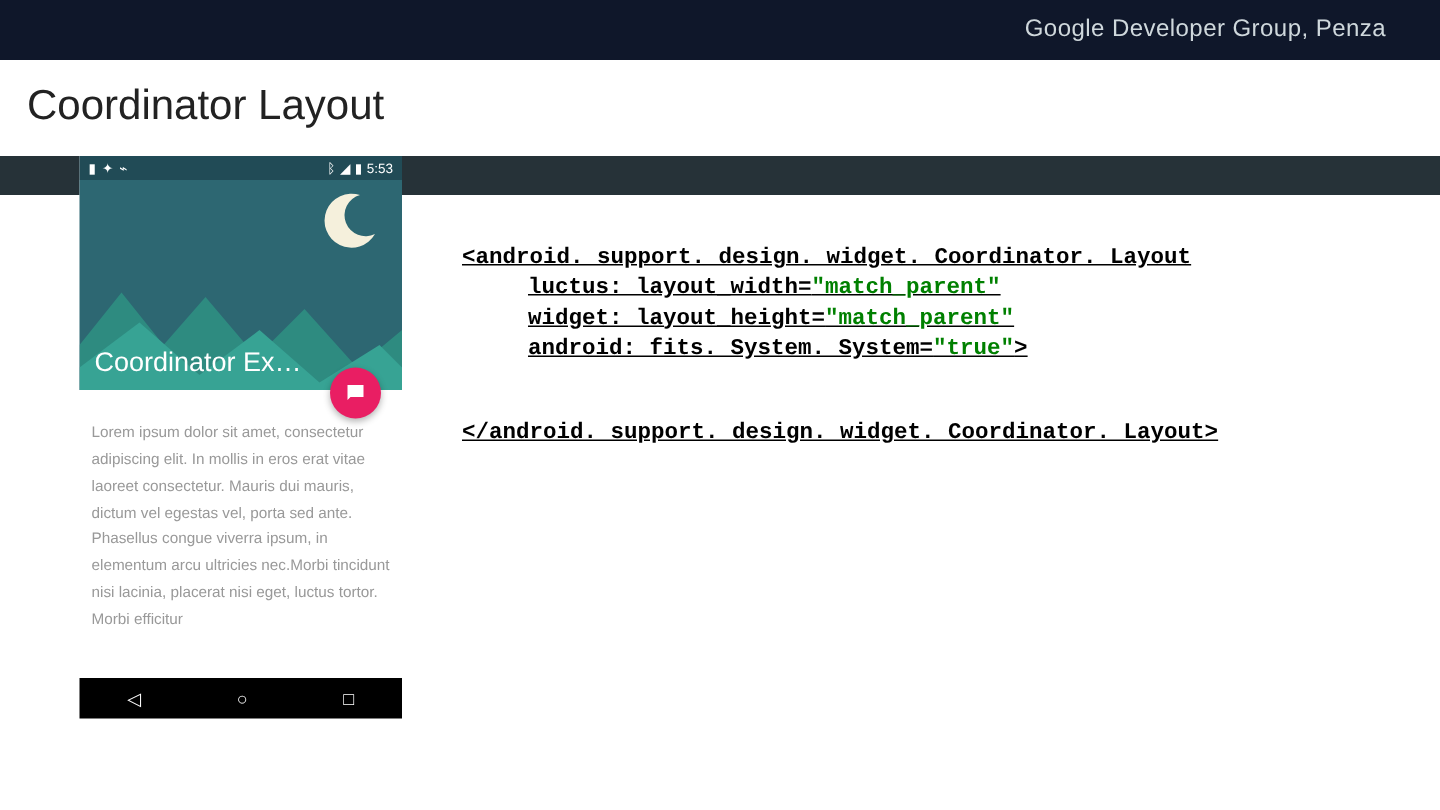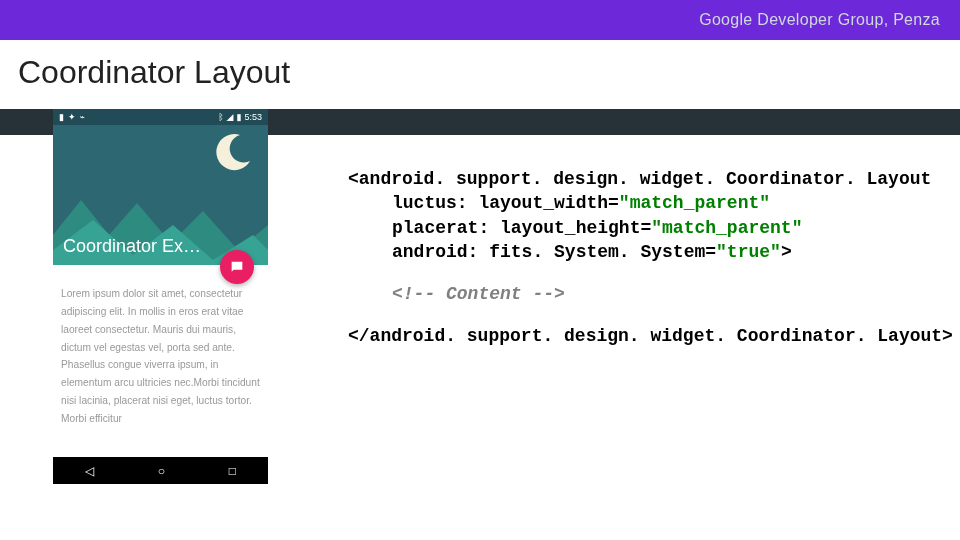--- a/index.html
+++ b/index.html
@@ -1,22 +1,22 @@
 <!DOCTYPE html>
 <html><head>
 <meta charset="utf-8">
 <style>
   * { margin: 0; padding: 0; box-sizing: border-box; }
   body { width: 960px; height: 540px; background: #ffffff; font-family: Arial, sans-serif; overflow: hidden; position: relative; }
 
-  .header-bar { background: #6d28d9; height: 40px; width: 100%; display: flex; align-items: center; justify-content: flex-end; padding-right: 20px; }
+  .header-bar { background: #0f172a; height: 40px; width: 100%; display: flex; align-items: center; justify-content: flex-end; padding-right: 36px; }
   .header-text { color: #cfd8dc; font-size: 16px; font-weight: 300; letter-spacing: 0.3px; }
 
   .title-area { padding: 14px 18px 18px 18px; }
-  .title-text { font-size: 32px; font-weight: 400; color: #222; }
+  .title-text { font-size: 28px; font-weight: 400; color: #222; }
 
   .dark-band { background: #263238; height: 26px; width: 100%; }
 
   .content { position: relative; display: flex; }
 
   
   .phone { width: 215px; background: #fff; margin-left: 53px; margin-top: -26px; position: relative; z-index: 2; }
   .statusbar { background: #214b56; height: 16px; display: flex; align-items: center; justify-content: space-between; padding: 0 6px; }
   .status-left { display: flex; gap: 4px; }
   .status-right { display: flex; align-items: center; gap: 3px; }
@@ -30,21 +30,21 @@
 
   .fab { position: absolute; right: 14px; top: 141px; width: 34px; height: 34px; border-radius: 50%; background: #e91e63; display: flex; align-items: center; justify-content: center; box-shadow: 0 2px 5px rgba(0,0,0,0.3); z-index: 3; }
   .fab svg { width: 16px; height: 16px; }
 
   .body-text { padding: 20px 8px 22px 8px; color: #999; font-size: 10.2px; line-height: 1.75; height: 192px; overflow: hidden; }
 
   .navbar { background: #000; height: 27px; display: flex; align-items: center; justify-content: space-around; }
   .nav-ic { color: #fff; font-size: 12px; }
 
   
-  .code-area { margin-left: 80px; margin-top: 32px; font-family: "Courier New", monospace; font-size: 18px; line-height: 1.35; font-weight: bold; color: #000; }
+  .code-area { margin-left: 40px; margin-top: 32px; font-family: "Courier New", monospace; font-size: 15px; line-height: 1.35; font-weight: bold; color: #000; text-decoration: underline; }
   .code-area .indent1 { padding-left: 44px; }
   .code-area .str { color: #008000; }
   .code-area .cmt { color: #808080; font-style: italic; }
   .code-area .row-spacer { height: 18px; }
 </style>
 </head>
 <body>
 
 <div class="header-bar">
   <span class="header-text">Google Developer Group, Penza</span>
@@ -95,21 +95,20 @@
     <div class="navbar">
       <span class="nav-ic">◁</span>
       <span class="nav-ic">○</span>
       <span class="nav-ic">□</span>
     </div>
   </div>
 
   <div class="code-area">
     <div>&lt;android. support. design. widget. Coordinator. Layout</div>
     <div class="indent1"><span>luctus: layout_width=</span><span class="str">"match_parent"</span></div>
-    <div class="indent1"><span>placerat: layout_height=</span><span class="str">"match_parent"</span></div>
+    <div class="indent1"><span>widget: layout_height=</span><span class="str">"match_parent"</span></div>
     <div class="indent1"><span>android: fits. System. System=</span><span class="str">"true"</span><span>&gt;</span></div>
     <div class="row-spacer"></div>
-    <div class="indent1 cmt">&lt;!-- Content --&gt;</div>
     <div class="row-spacer"></div>
     <div>&lt;/android. support. design. widget. Coordinator. Layout&gt;</div>
   </div>
 
 </div>
 
 </body></html>

